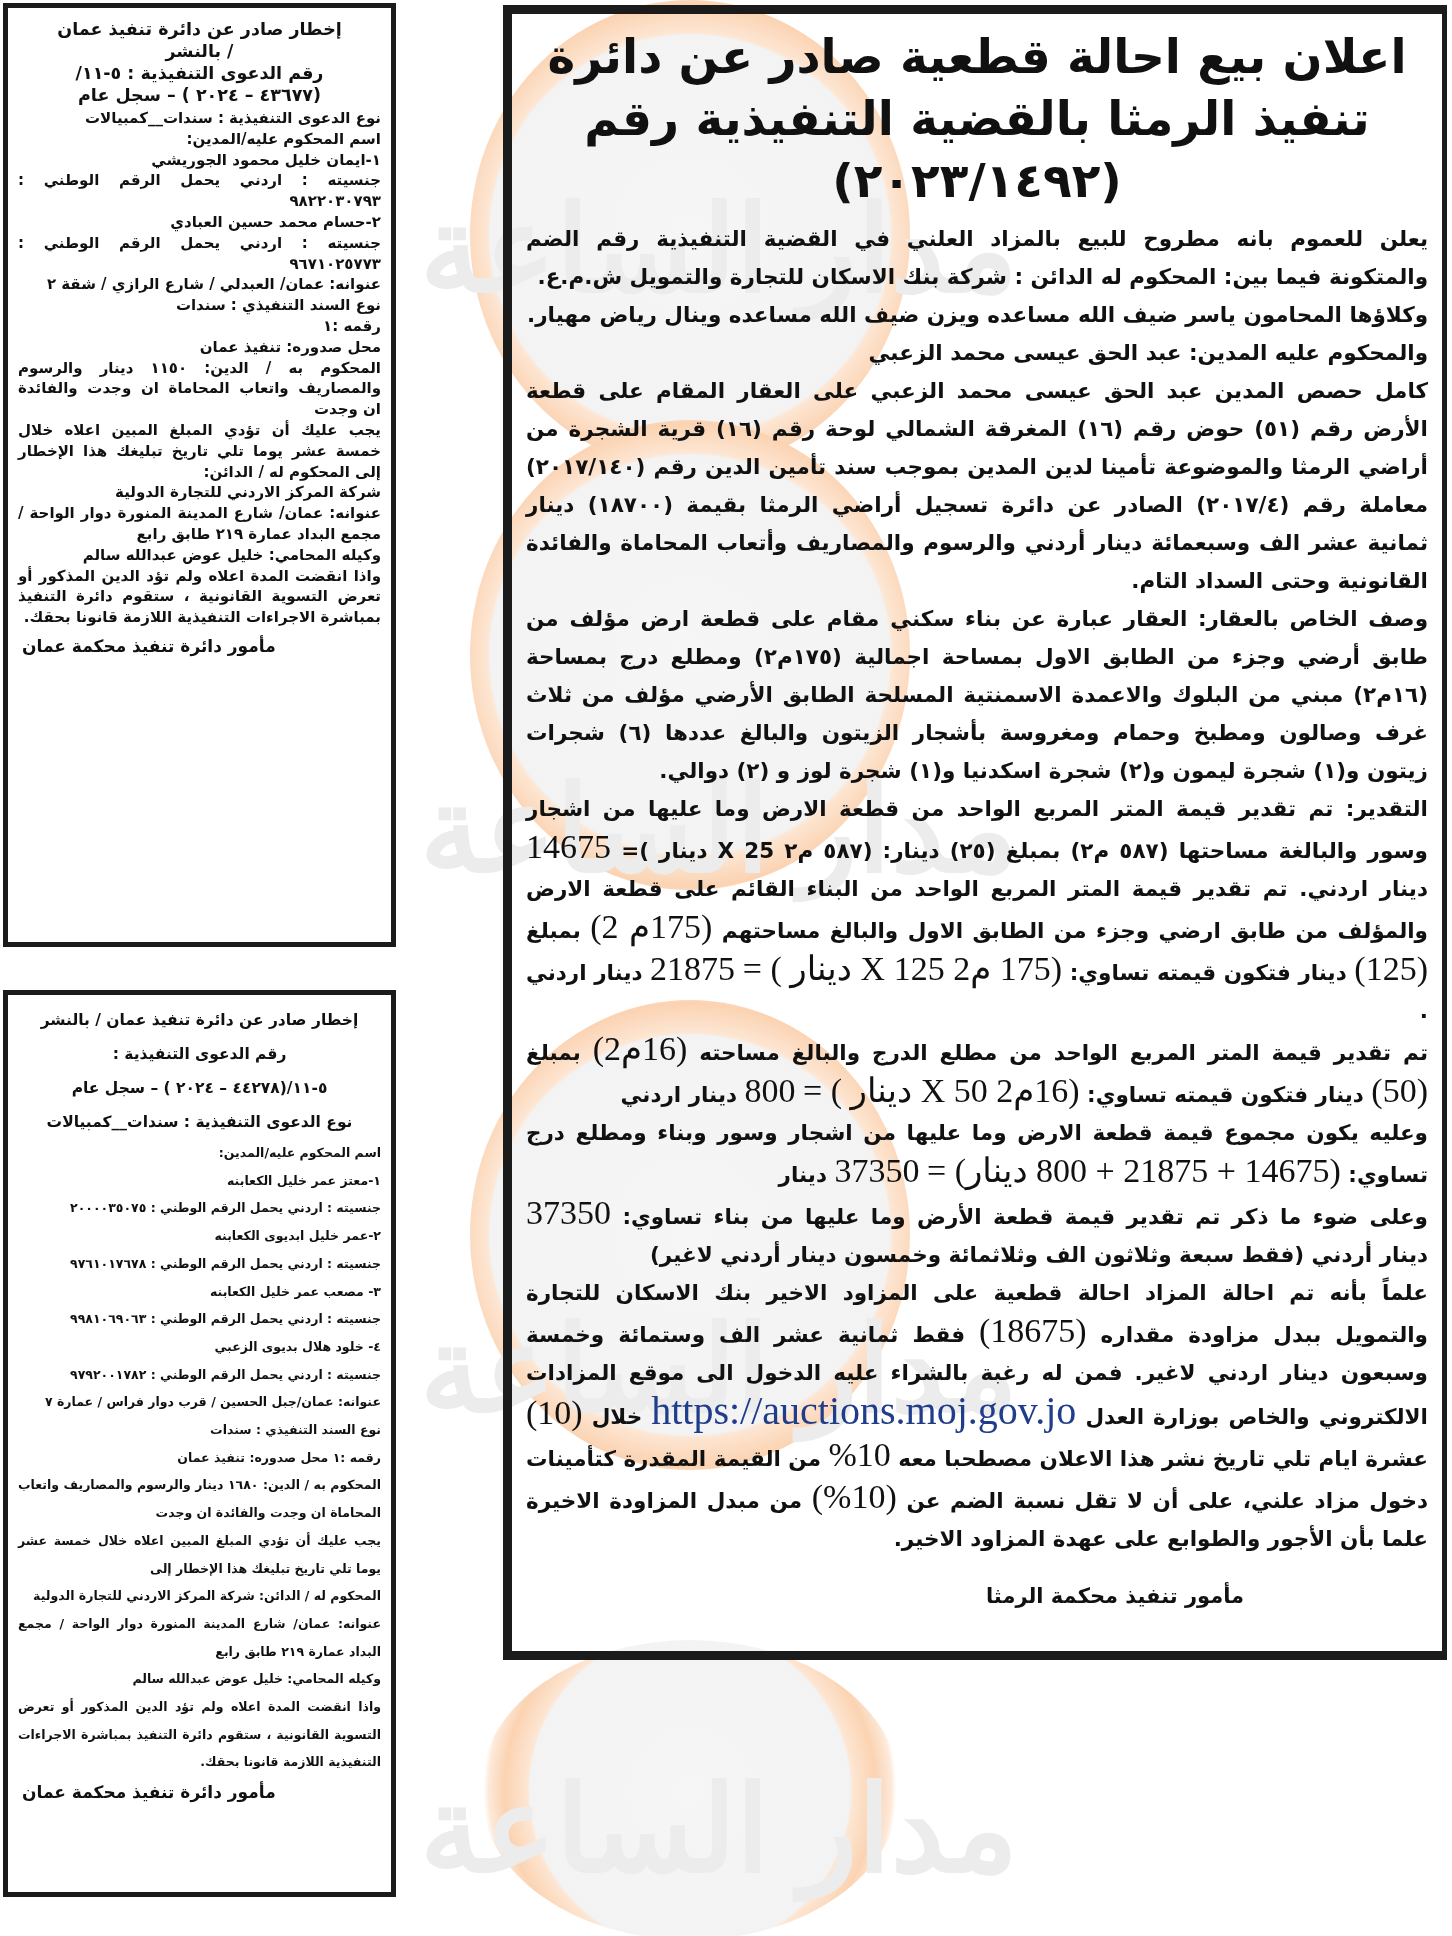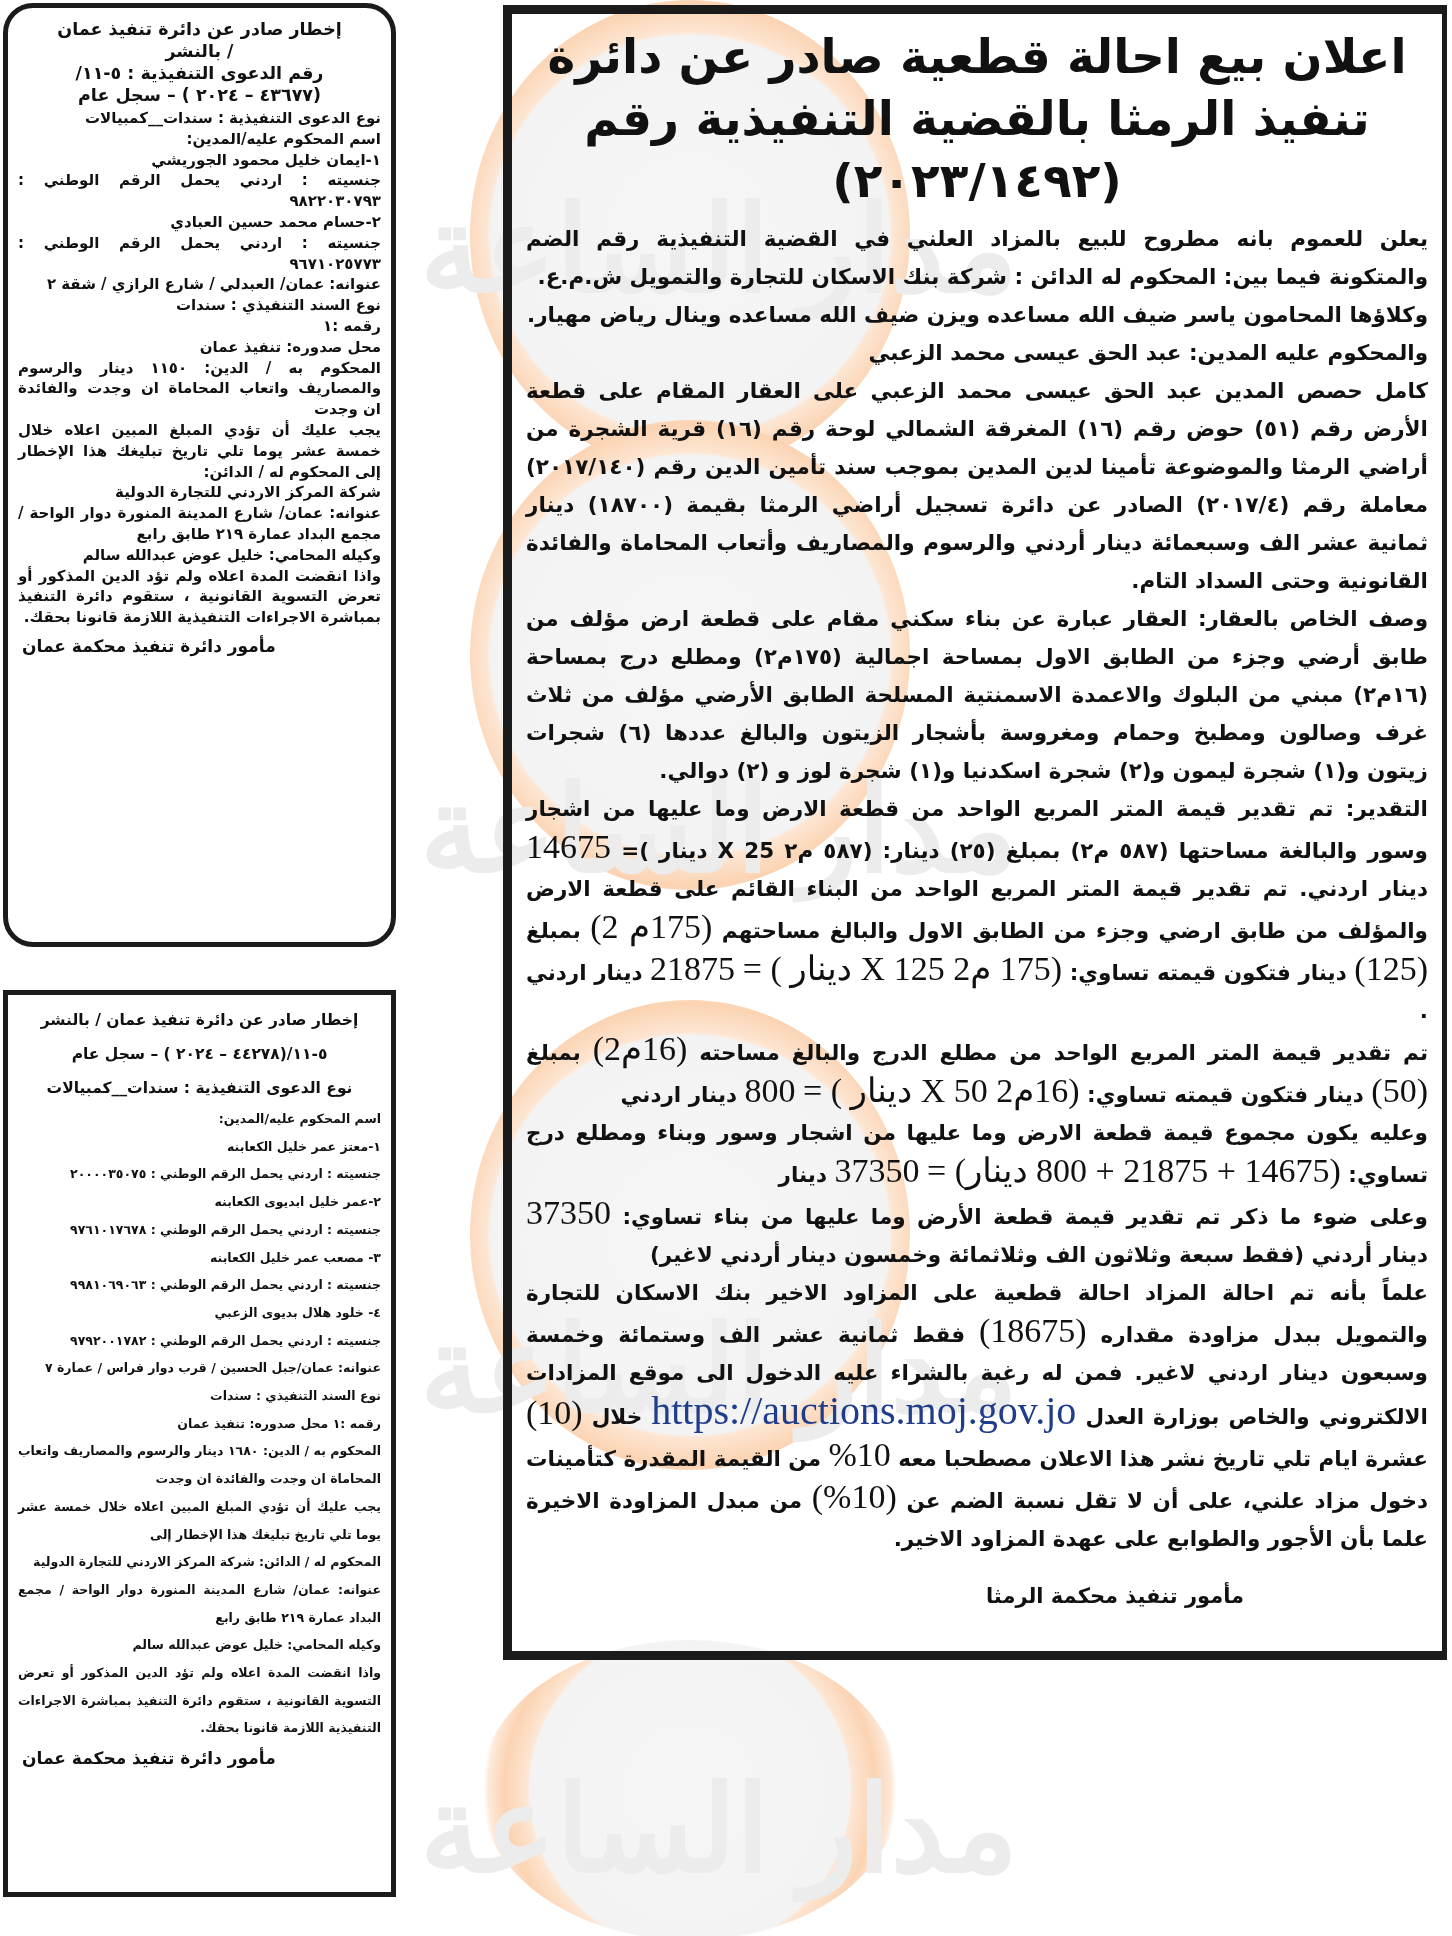--- a/index.html
+++ b/index.html
@@ -10,21 +10,21 @@
   }
   
   .wm { position:absolute; pointer-events:none; z-index:0; }
   .wm-clock {
     border-radius:50%;
     background: radial-gradient(circle, #f6f6f6 0%, #f3f3f3 62%, #fde6d3 63%, #fbd3b2 72%, #fde9d9 78%, rgba(255,255,255,0) 80%);
   }
   .wm-text { color:#ececec; font-family:Liberation Serif, serif; font-weight:bold; }
   .box { position:absolute; background:transparent; border:5px solid #1b1b1b; box-sizing:border-box; z-index:1; }
   .main { left:503px; top:5px; width:944px; height:1655px; border-width:9px; border-right-width:5px; border-bottom-width:9px; }
-  .side1 { left:3px; top:3px; width:393px; height:944px;border-radius:30px; }
+  .side1 { left:3px; top:3px; width:393px; height:944px; }
   .side2 { left:3px; top:990px; width:393px; height:907px; }
   .main-title {
     text-align:center; font-family:"DejaVu Sans", sans-serif; font-weight:bold;
     font-size:47px; line-height:62px; margin:12px 10px 8px 10px;
   }
   .main-body { padding:0 14px 0 14px; font-weight:bold; font-size:21.5px; line-height:38px; text-align:justify; text-align-last:right; }
   .main-body p { margin:0; }
   .num-big { font-family:"Liberation Serif", serif; font-weight:normal; font-size:34px; }
   .url { font-family:"Liberation Serif", serif; font-weight:normal; font-size:40px; color:#1f3d8a; }
   .signature { margin-top:26px; padding-right:14px; text-align:center; padding-left:290px; font-size:21px; font-weight:bold; }
@@ -133,20 +133,21 @@
     <p>عنوانه: عمان/ شارع المدينة المنورة دوار الواحة / مجمع البداد عمارة ٢١٩ طابق رابع</p>
     <p>وكيله المحامي: خليل عوض عبدالله سالم</p>
     <p>واذا انقضت المدة اعلاه ولم تؤد الدين المذكور أو تعرض التسوية القانونية ، ستقوم دائرة التنفيذ بمباشرة الاجراءات التنفيذية اللازمة قانونا بحقك.</p>
   </div>
   <div class="side-sign">مأمور دائرة تنفيذ محكمة عمان</div>
 </section>
 
 <section class="box side2">
   <div class="s2-title">
     <div>إخطار صادر عن دائرة تنفيذ عمان / بالنشر</div>
+    <div>رقم الدعوى التنفيذية :</div>
     <div>٥-١١/(٤٤٢٧٨ – ٢٠٢٤ ) – سجل عام</div>
     <div>نوع الدعوى التنفيذية : سندات__كمبيالات</div>
   </div>
   <div class="s2-body">
     <p>اسم المحكوم عليه/المدين:</p>
     <p>١-معتز عمر خليل الكعابنه</p>
     <p>جنسيته : اردني يحمل الرقم الوطني : ٢٠٠٠٠٣٥٠٧٥</p>
     <p>٢-عمر خليل ابديوى الكعابنه</p>
     <p>جنسيته : اردني يحمل الرقم الوطني : ٩٧٦١٠١٧٦٧٨</p>
     <p>٣- مصعب عمر خليل الكعابنه</p>

